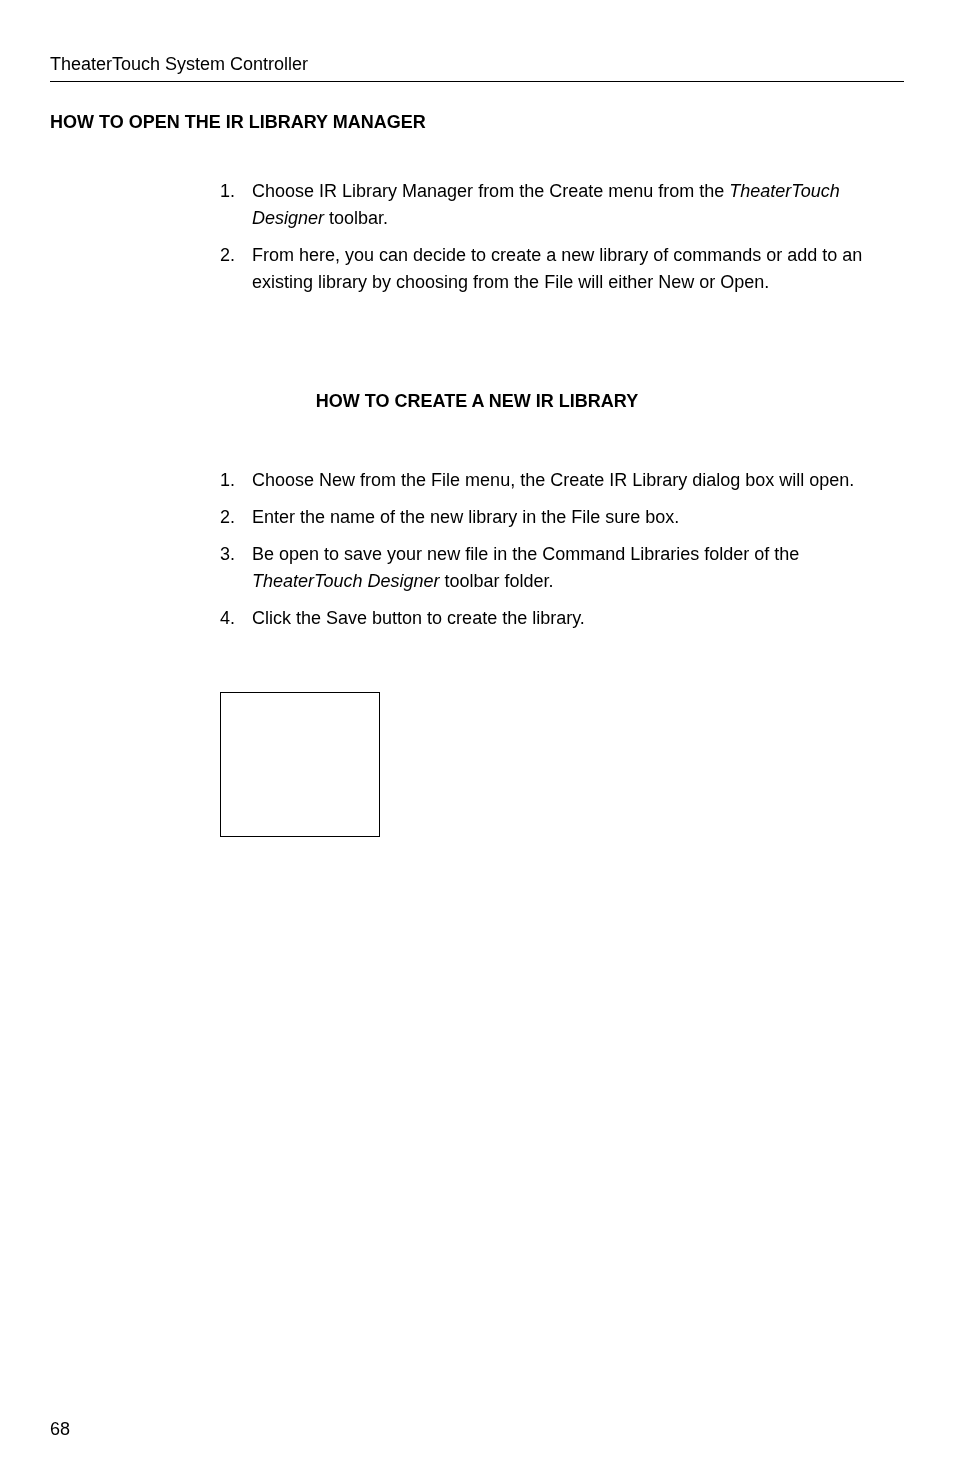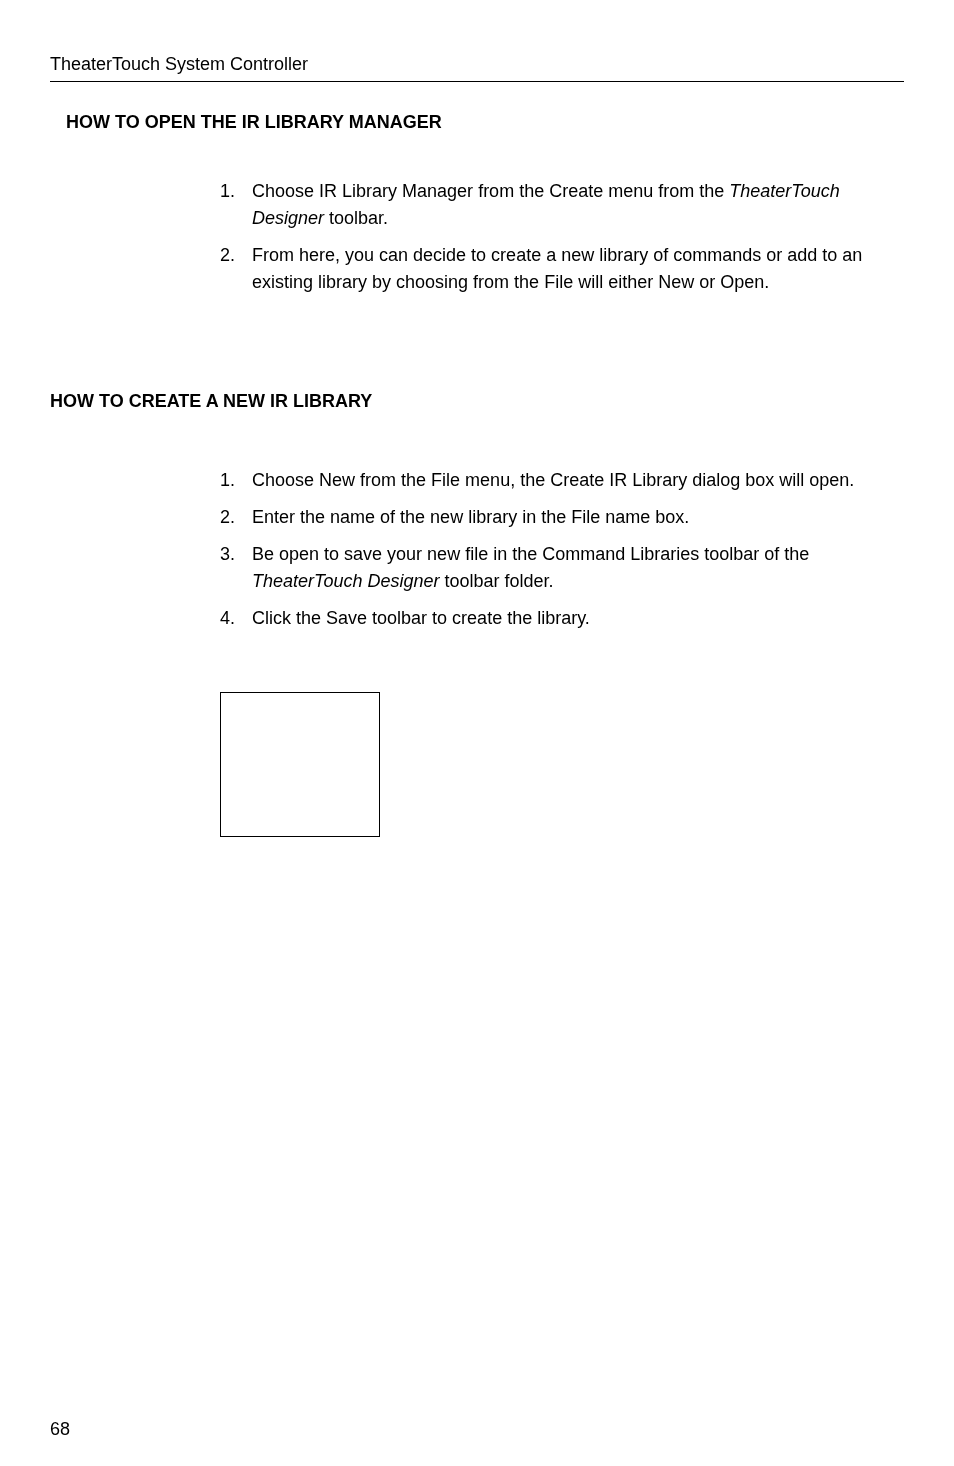--- a/index.html
+++ b/index.html
@@ -24,27 +24,27 @@
     }
     .divider {
       border: none;
       border-top: 1.5px solid black;
       margin-bottom: 30px;
     }
     .section-heading {
       font-size: 18px;
       font-weight: bold;
       margin-bottom: 45px;
-      margin-left: 16px;
     }
     .section-heading-2 {
       font-size: 18px;
       font-weight: bold;
       margin-top: 95px;
       margin-bottom: 55px;
+      text-align: center;
     }
     .numbered-list {
       margin-left: 170px;
       margin-right: 20px;
     }
     .list-item {
       display: flex;
       margin-bottom: 10px;
       font-size: 18px;
       line-height: 1.5;
@@ -104,32 +104,32 @@
 <div class="numbered-list">
   <div class="list-item">
     <div class="list-number">1.</div>
     <div class="list-content">
       <span>Choose </span><span class="bold">New</span><span> from the </span><span class="bold">File</span><span> menu, the Create IR Library dialog box will open.</span>
     </div>
   </div>
   <div class="list-item">
     <div class="list-number">2.</div>
     <div class="list-content">
-      <span>Enter the name of the new library in the </span><span class="bold">File name</span><span> box.</span>
+      <span>Enter the name of the new library in the </span><span class="bold">File sure</span><span> box.</span>
     </div>
   </div>
   <div class="list-item">
     <div class="list-number">3.</div>
     <div class="list-content">
-      <span>Be open to save your new file in the </span><span class="bold">Command Libraries</span><span> toolbar of the </span><span class="italic">TheaterTouch Designer</span><span> toolbar folder.</span>
+      <span>Be open to save your new file in the </span><span class="bold">Command Libraries</span><span> folder of the </span><span class="italic">TheaterTouch Designer</span><span> toolbar folder.</span>
     </div>
   </div>
   <div class="list-item">
     <div class="list-number">4.</div>
     <div class="list-content">
-      <span>Click the </span><span class="bold">Save</span><span> toolbar to create the library.</span>
+      <span>Click the </span><span class="bold">Save</span><span> button to create the library.</span>
     </div>
   </div>
 </div>
 
 <div class="image-placeholder"></div>
 
 <div class="page-number">68</div>
 
 </body></html>

